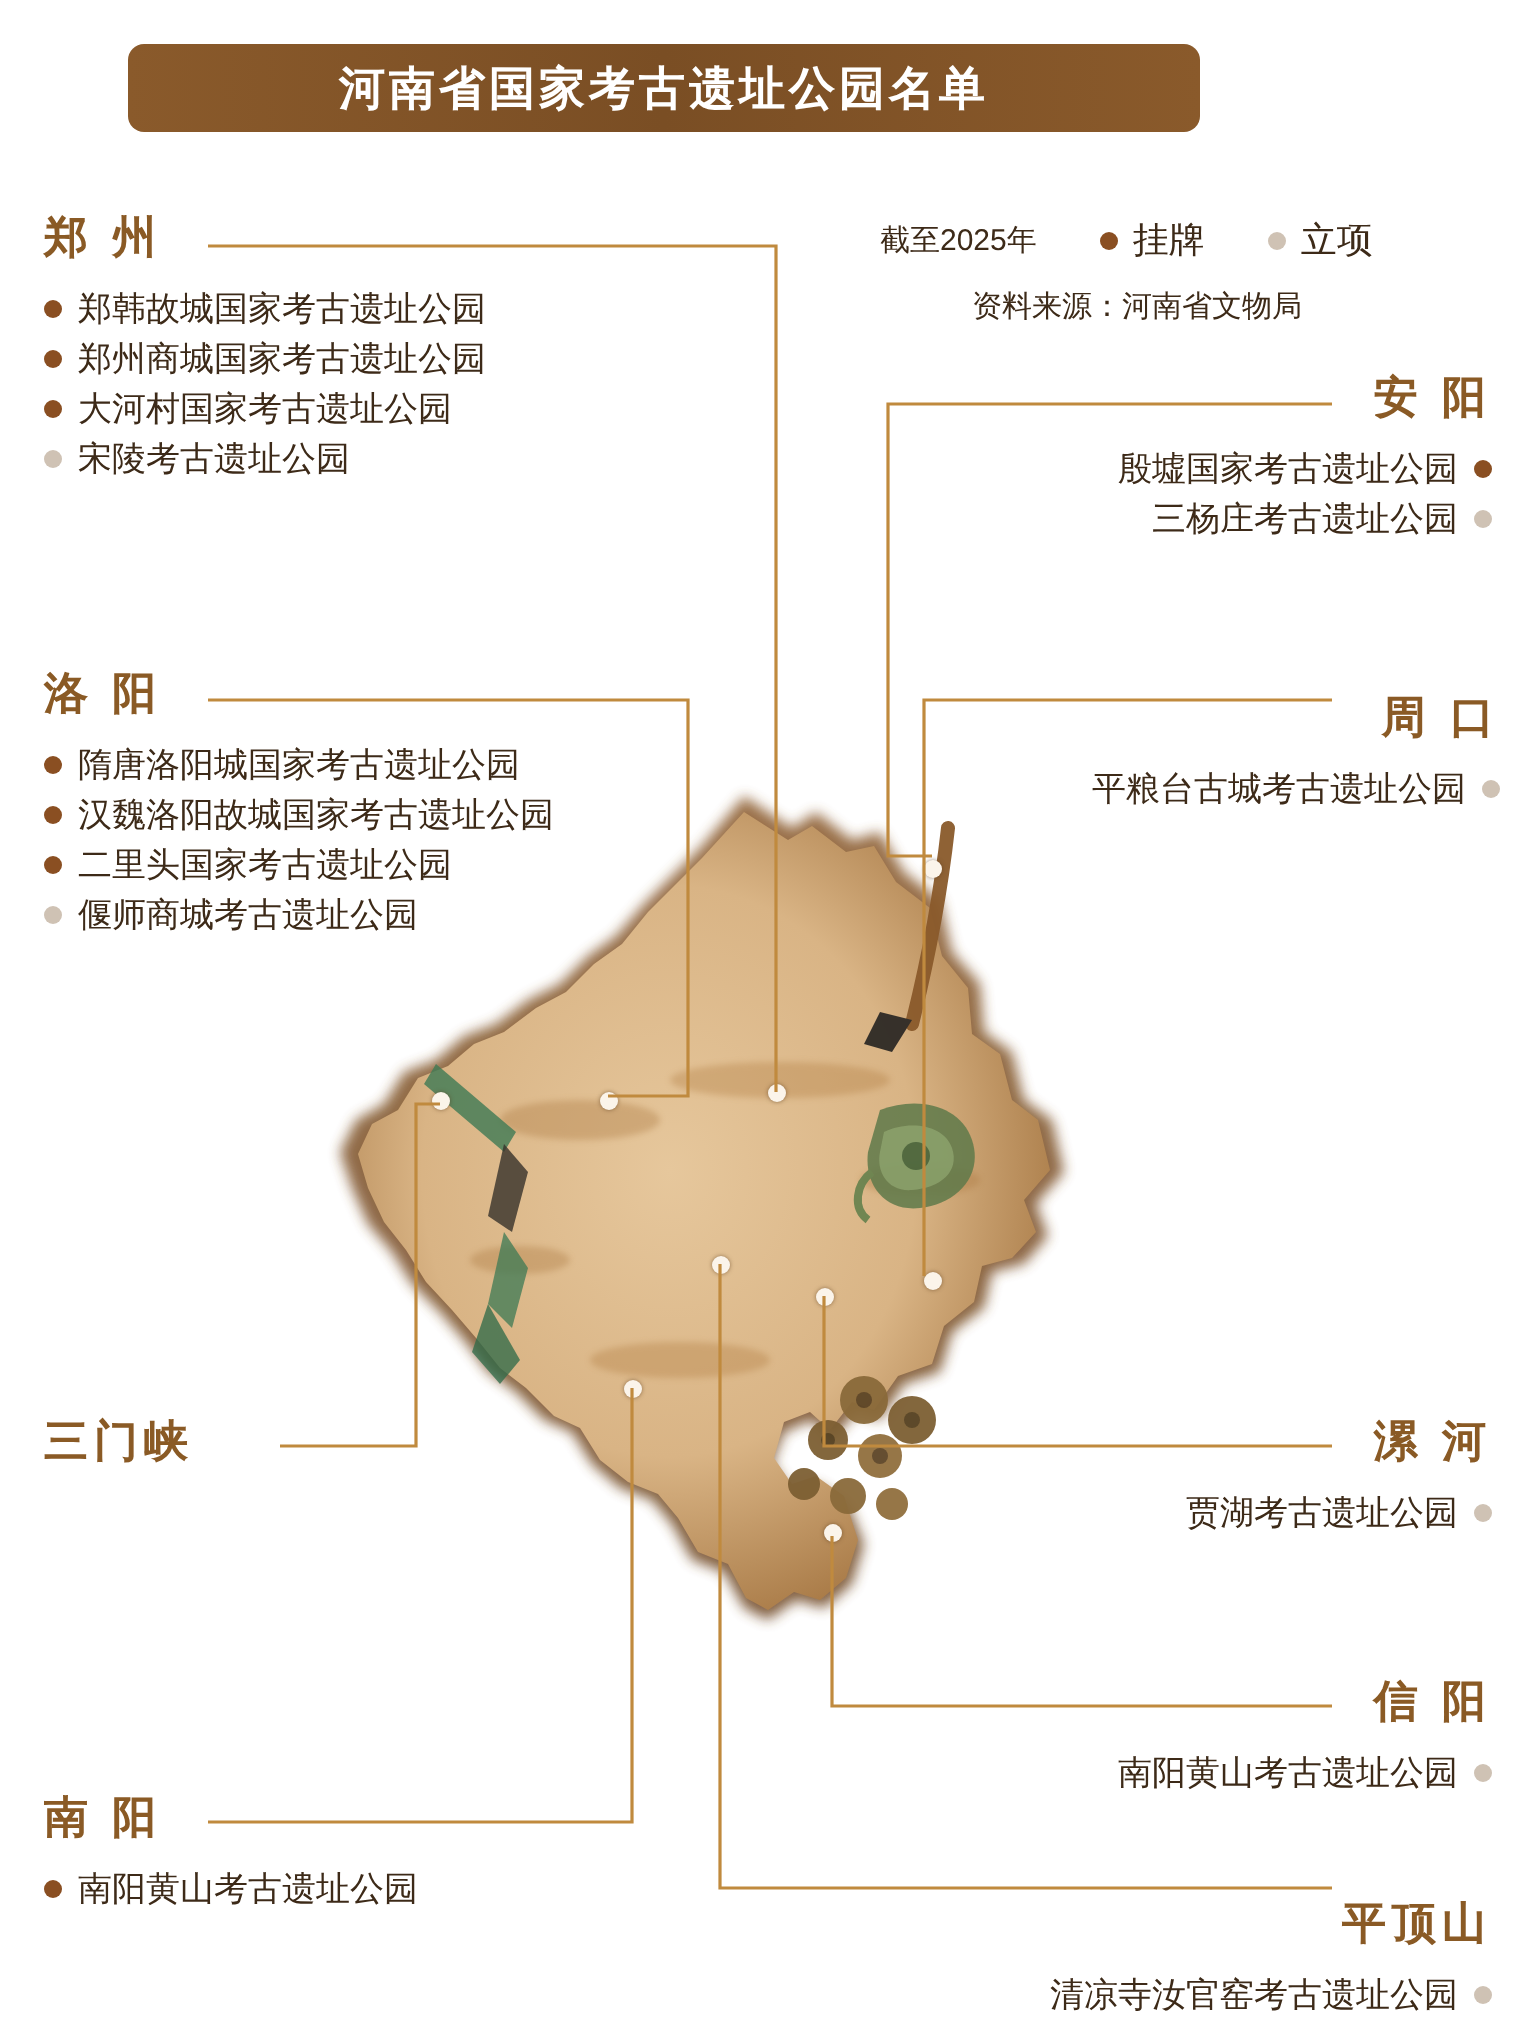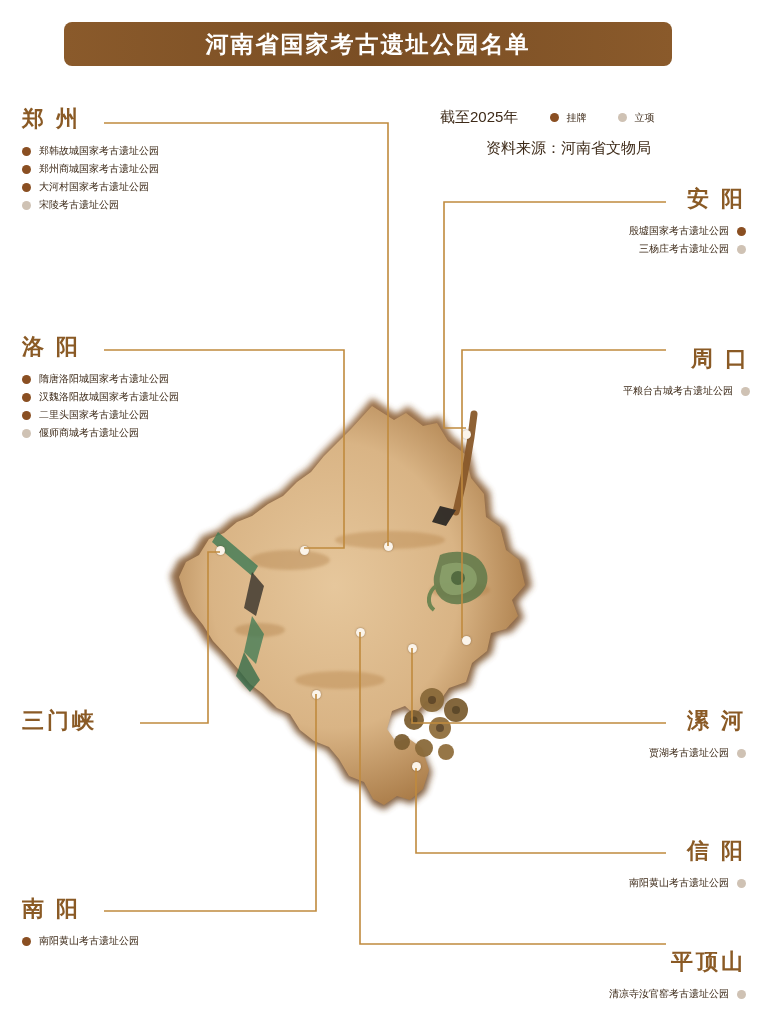--- a/index.html
+++ b/index.html
@@ -14,21 +14,21 @@
     overflow: hidden;
     font-family: "Liberation Sans", sans-serif;
     color: #4a3320;
   }
 
   
   .title-bar {
     position: absolute;
     left: 64px;
     top: 22px;
-    width: 608px;
+    width: 536px;
     height: 44px;
     background: linear-gradient(90deg, #8a5a2b 0%, #7a4e24 50%, #8a5a2b 100%);
     border-radius: 8px;
     display: flex;
     align-items: center;
     justify-content: center;
   }
   .title-bar .title-text {
     color: #ffffff;
     font-size: 23px;
@@ -58,21 +58,21 @@
     font-size: 15px;
     color: #3d2a18;
   }
   .legend-row {
     display: flex;
     align-items: center;
     gap: 7px;
     white-space: nowrap;
   }
   .legend-row + .legend-row { margin-top: 12px; margin-left: 46px; }
-  .legend-label { font-size: 10px; }
+  .legend-label { font-size: 18px; }
   .dot {
     width: 9px;
     height: 9px;
     border-radius: 50%;
     display: inline-block;
     flex: 0 0 auto;
   }
   .dot.filled { background: #8a4f22; }
   .dot.hollow { background: #cfc2b4; }
   .legend-spacer { width: 18px; }
@@ -93,21 +93,21 @@
     color: #8a5a25;
     letter-spacing: 3px;
     white-space: nowrap;
   }
   .region.right .region-head { justify-content: flex-end; }
   .region .items { list-style: none; margin: 0; padding: 0; }
   .region .item {
     display: flex;
     align-items: center;
     gap: 8px;
-    font-size: 10px;
+    font-size: 17px;
     color: #3d2a18;
     line-height: 1.0;
     padding: 4px 0;
     white-space: nowrap;
   }
   .region.right .item { justify-content: flex-end; }
   .region.right .item .dot { order: 2; }
   .region.right .item .item-label { order: 1; }
 
   

